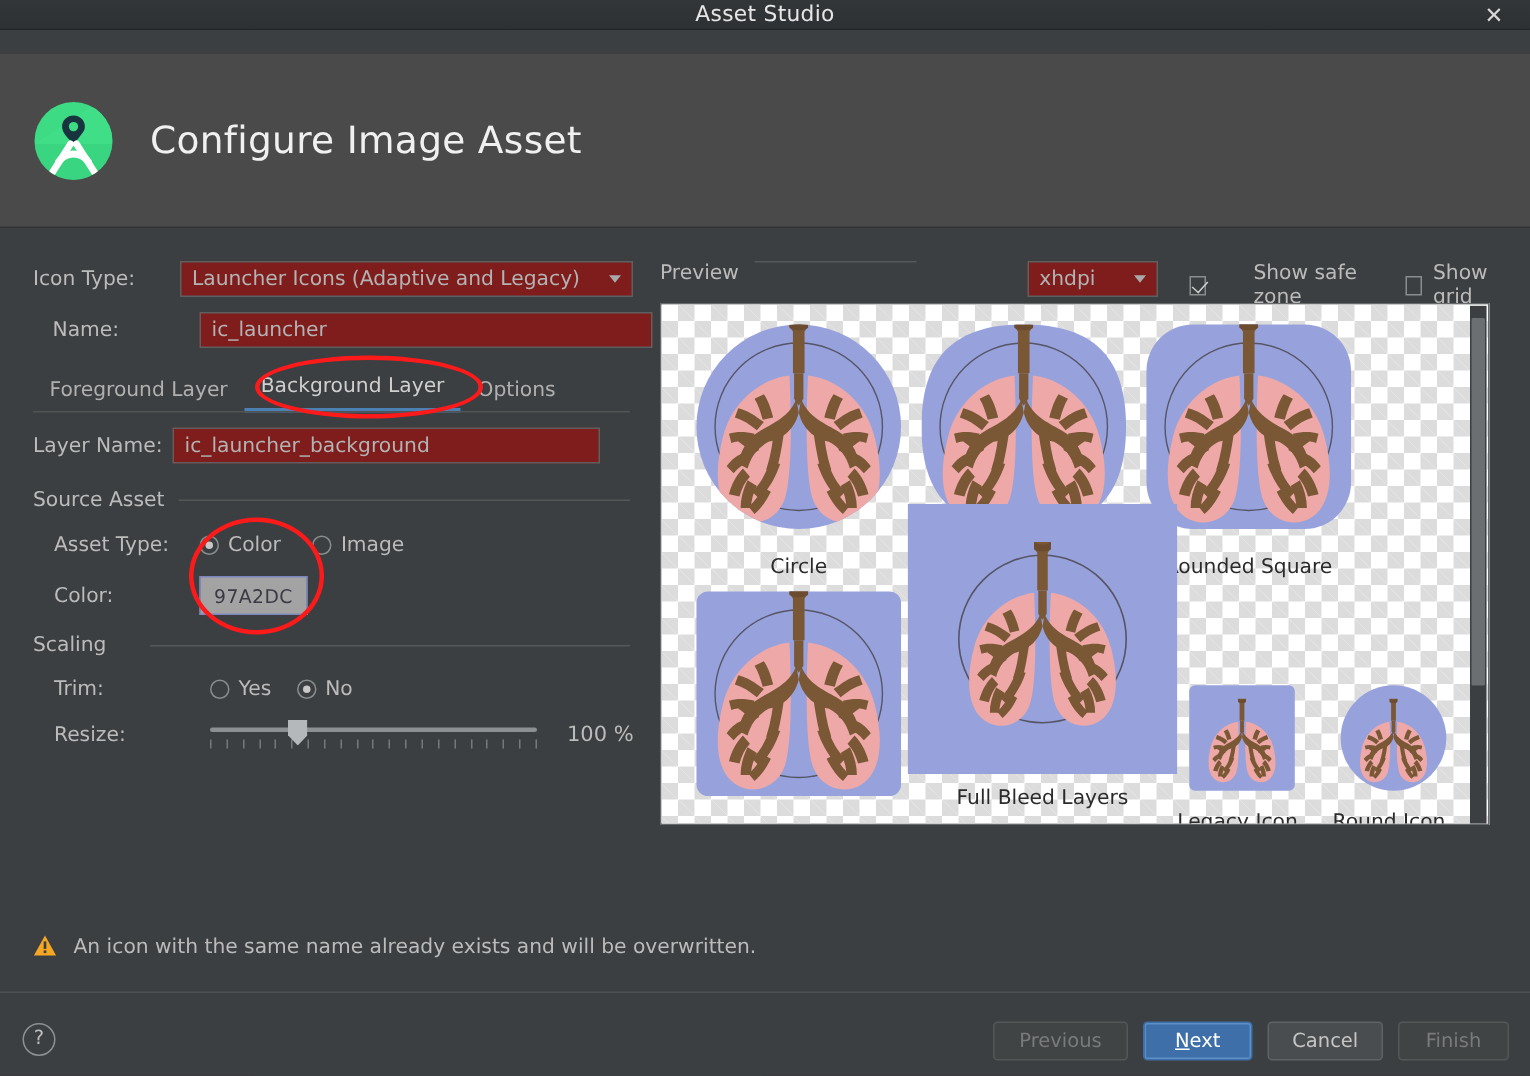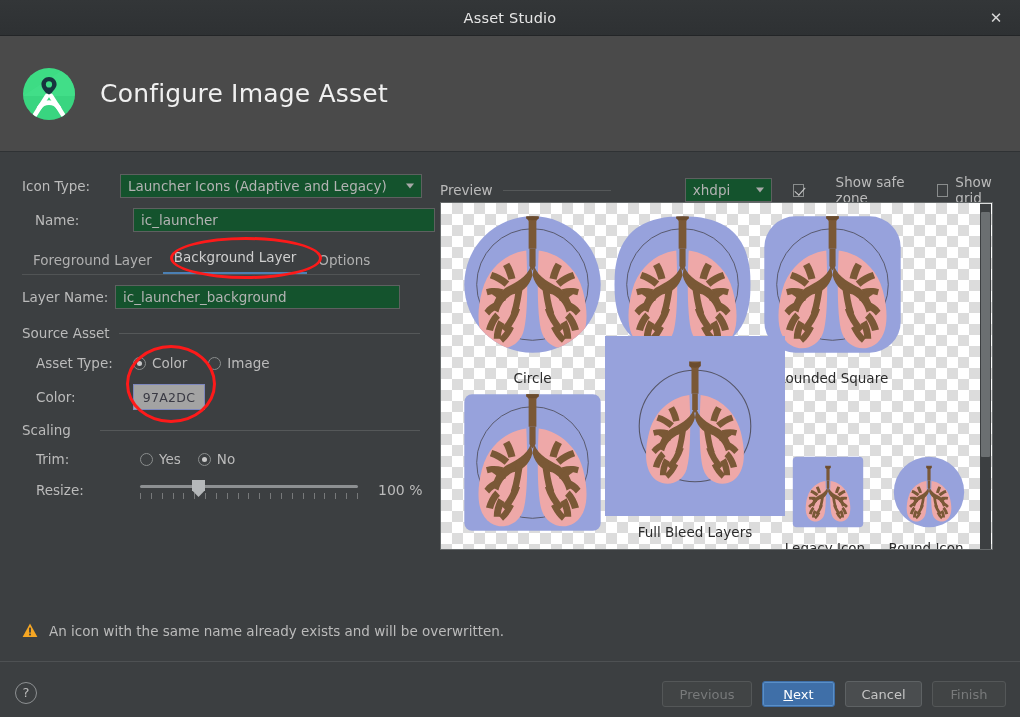--- a/index.html
+++ b/index.html
@@ -11,21 +11,21 @@
   }
   #app {
     position: relative;
     width: 1020px; height: 717px;
     background: #3c3f41;
     color: #bbbbbb;
   }
 
   
   .titlebar {
-    position: absolute; left: 0; top: 0; width: 1020px; height: 36px;
+    position: absolute; left: 0; top: 0; width: 1020px; height: 20px;
     background: linear-gradient(180deg,#333638 0%, #2e3133 100%);
     border-bottom: 1px solid #232527;
     display: flex; align-items: center; justify-content: center;
   }
   .titlebar-title {
     font-size: 14.5px; color: #e6e6e6; letter-spacing: .2px;
   }
   .titlebar-close {
     position: absolute; right: 14px; top: 50%; transform: translateY(-50%);
     width: 20px; height: 20px; line-height: 20px; text-align: center;
@@ -51,21 +51,21 @@
     background: #3c3f41;
   }
 
   
   .form-col { position: absolute; left: 0; top: 0; width: 440px; height: 448px; }
 
   .row { position: absolute; display: flex; align-items: center; }
   .lbl { color: #bbbbbb; font-size: 13.5px; white-space: nowrap; }
 
   .field {
-    background: #14532d;
+    background: #7f1d1d;
     border: 1px solid #5e6060;
     color: #b3b3b3;
     font-size: 13.5px;
     height: 24px;
     padding: 0 7px;
     display: flex; align-items: center;
     font-family: "DejaVu Sans", "Liberation Sans", sans-serif;
   }
   .combo { position: relative; padding-right: 24px; }
   .combo .arrow {
@@ -150,21 +150,21 @@
   .slider .thumb {
     position: absolute; left: 52px; top: 1px; width: 13px; height: 17px;
     background: #b5b8ba;
     clip-path: polygon(0 0, 100% 0, 100% 60%, 50% 100%, 0 60%);
   }
   .pct { margin-left: 20px; font-size: 14px; color: #bbbbbb; }
 
   
   .preview-head {
     position: absolute; left: 440px; top: 22px; width: 570px;
-    display: flex; align-items: center;
+    display: flex; align-items: flex-start;
   }
   .preview-head .ptext { font-size: 13.5px; color: #bbbbbb; }
   .preview-head .pline { width: 130px; height: 1px; background: #555859; margin: 0 10px; }
 
   .preview-box {
     position: absolute; left: 440px; top: 50px; width: 553px; height: 348px;
     background: #ffffff; border: 1px solid #666a6b; overflow: hidden;
   }
   .checker {
     position: absolute; inset: 0;

